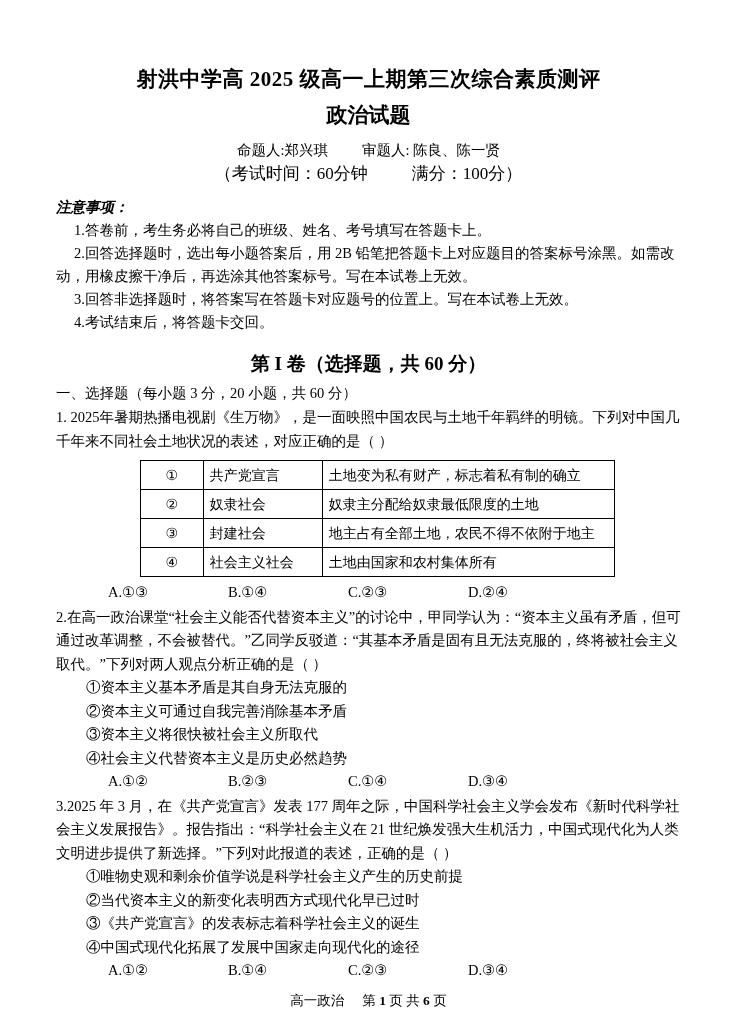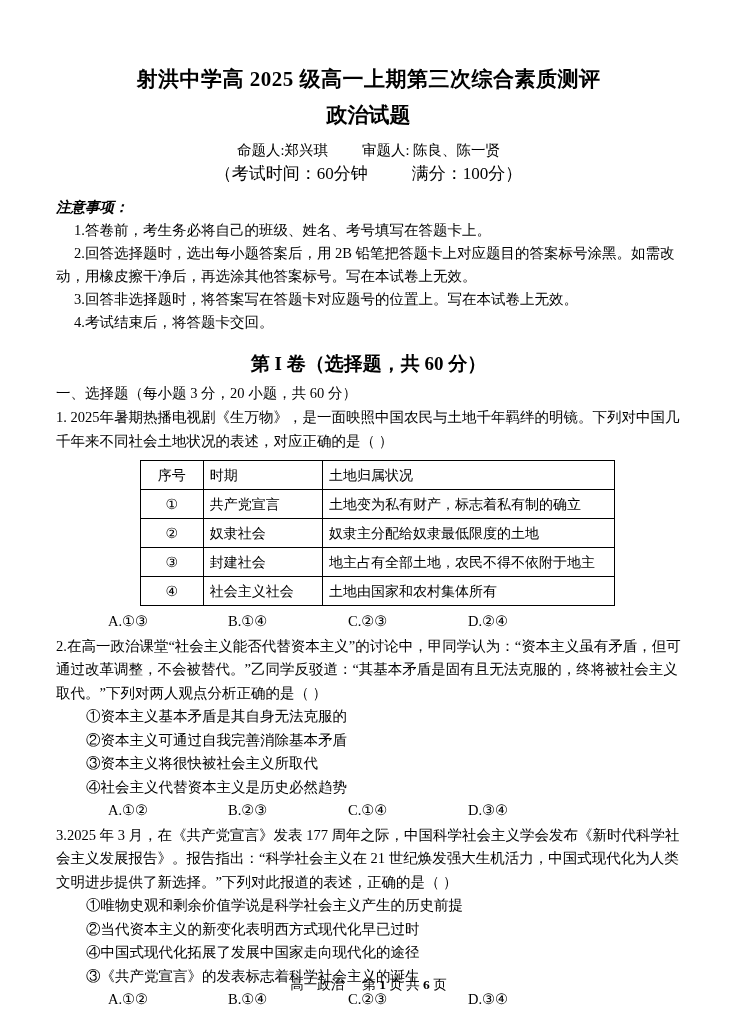--- a/index.html
+++ b/index.html
@@ -107,21 +107,21 @@
     vertical-align: middle;
     height: 22px;
   }
   table.tbl td.c1 { width: 52px; text-align: center; }
   table.tbl td.c2 { width: 112px; }
   table.tbl td.c3 { width: 295px; }
   .footer {
     position: absolute;
     left: 0;
     right: 0;
-    bottom: 26px;
+    bottom: 10px;
     text-align: center;
     font-size: 13.5px;
     border-top: 0;
   }
   .footer .sep { display: inline-block; width: 18px; }
   .footer b { font-weight: bold; }
 </style>
 </head>
 <body>
 
@@ -143,25 +143,20 @@
   <div class="notice-item">3.回答非选择题时，将答案写在答题卡对应题号的位置上。写在本试卷上无效。</div>
   <div class="notice-item">4.考试结束后，将答题卡交回。</div>
 
   <div class="section-head">第 I 卷（选择题，共 60 分）</div>
   <div class="part-label">一、选择题（每小题 3 分，20 小题，共 60 分）</div>
 
   <div class="q">1. 2025年暑期热播电视剧《生万物》，是一面映照中国农民与土地千年羁绊的明镜。下列对中国几千年来不同社会土地状况的表述，对应正确的是（     ）</div>
 
   <table class="tbl">
     <tbody>
-        <tr>
-      <td class="c1">序号</td>
-      <td class="c2">时期</td>
-      <td class="c3">土地归属状况</td>
-    </tr>
     <tr>
       <td class="c1">①</td>
       <td class="c2">共产党宣言</td>
       <td class="c3">土地变为私有财产，标志着私有制的确立</td>
     </tr>
     <tr>
       <td class="c1">②</td>
       <td class="c2">奴隶社会</td>
       <td class="c3">奴隶主分配给奴隶最低限度的土地</td>
     </tr>
@@ -193,22 +188,22 @@
   <div class="q-opts">
     <span>A.①②</span>
     <span>B.②③</span>
     <span>C.①④</span>
     <span>D.③④</span>
   </div>
 
   <div class="q">3.2025 年 3 月，在《共产党宣言》发表 177 周年之际，中国科学社会主义学会发布《新时代科学社会主义发展报告》。报告指出：“科学社会主义在 21 世纪焕发强大生机活力，中国式现代化为人类文明进步提供了新选择。”下列对此报道的表述，正确的是（     ）</div>
   <div class="q-sub">①唯物史观和剩余价值学说是科学社会主义产生的历史前提</div>
   <div class="q-sub">②当代资本主义的新变化表明西方式现代化早已过时</div>
+  <div class="q-sub">③《共产党宣言》的发表标志着科学社会主义的诞生</div>
   <div class="q-sub">④中国式现代化拓展了发展中国家走向现代化的途径</div>
-  <div class="q-sub">③《共产党宣言》的发表标志着科学社会主义的诞生</div>
   <div class="q-opts">
     <span>A.①②</span>
     <span>B.①④</span>
     <span>C.②③</span>
     <span>D.③④</span>
   </div>
 
   <div class="footer">
     <span>高一政治</span><span class="sep"></span><span>第</span>
     <b>1</b>

